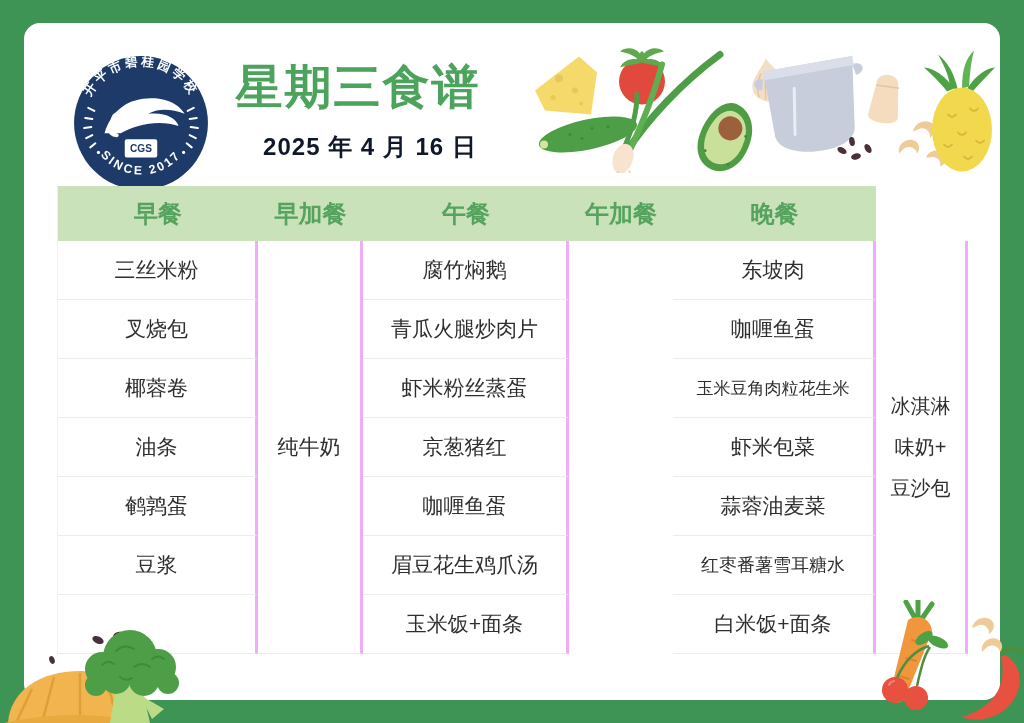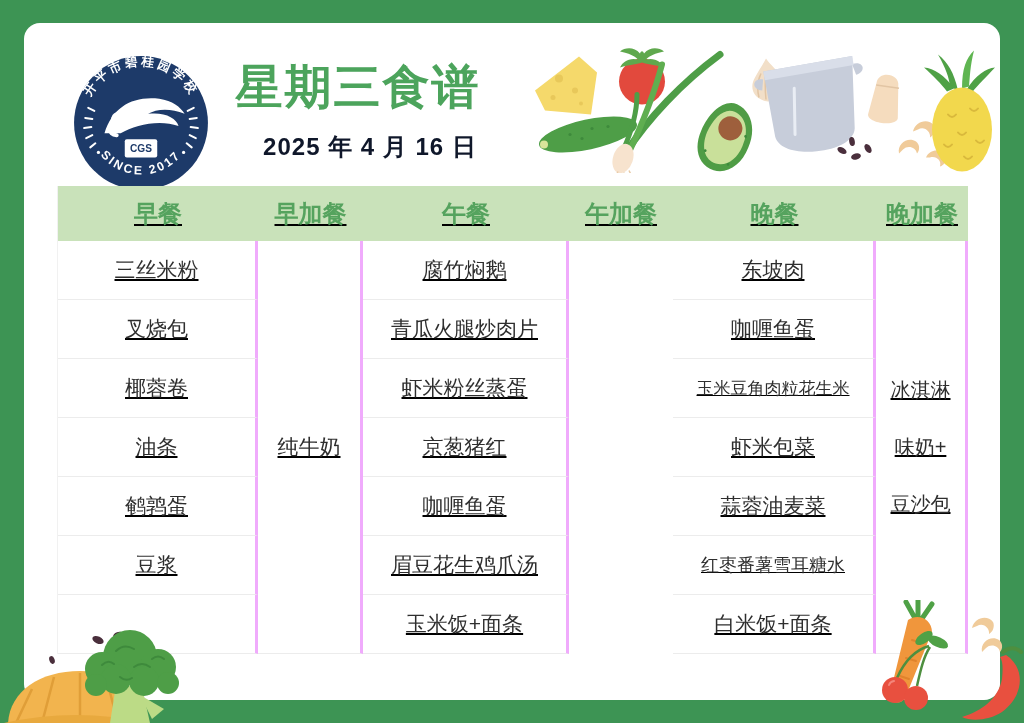--- a/index.html
+++ b/index.html
@@ -9,29 +9,29 @@
   .logo{position:absolute;left:70px;top:52px;width:142px;height:142px;}
   .title{position:absolute;left:228px;top:56px;width:260px;text-align:center;
          font-size:47px;font-weight:900;color:#4CA45C;letter-spacing:2px;}
   .date{position:absolute;left:240px;top:131px;width:260px;text-align:center;
         font-size:24px;font-weight:bold;color:#0f172a;letter-spacing:1px;}
   .header-icons{position:absolute;left:530px;top:45px;width:465px;height:128px;}
   .deco-bl{position:absolute;left:0px;top:615px;width:225px;height:108px;}
   .deco-br{position:absolute;left:860px;top:600px;width:164px;height:123px;}
   .menu-table{position:absolute;left:57px;top:186px;width:910px;height:468px;
       display:grid;grid-template-columns:200px 105px 206px 104px 203px 92px;
-      grid-template-rows:55px repeat(7,59px);border-left:1px solid #F1F1F1;text-decoration:underline;}
+      grid-template-rows:55px repeat(7,59px);border-left:1px solid #F1F1F1;}
   .th{background:#C9E2BA;color:#55A35E;font-size:24px;font-weight:bold;
       display:flex;align-items:center;justify-content:center;}
   .cell{display:flex;align-items:center;justify-content:center;
         font-size:21px;color:#2E2E2E;border-right:3px solid #f0abfc;
         border-bottom:1px solid #ECECEC;text-align:center;}
   .cell.small9{font-size:17px;}
   .cell.small8{font-size:18px;}
-  .cell.pre{white-space:pre-line;line-height:57px;font-size:20px;}
+  .cell.pre{white-space:pre-line;line-height:41px;font-size:20px;}
   .cell.merged{border-bottom:1px solid #ECECEC;}
 </style>
 </head>
 <body>
 
 <div class="stage">
   <div class="card"></div>
 
   <svg class="logo" viewBox="0 0 140 140">
     <circle cx="70" cy="70" r="66" fill="#1D3A69"></circle>
@@ -163,21 +163,20 @@
       </g>
     </g>
   </svg>
 
   <div class="menu-table">
     <div class="th" style="grid-column:1;grid-row:1">早餐</div>
     <div class="th" style="grid-column:3;grid-row:1">午餐</div>
     <div class="th" style="grid-column:2;grid-row:1">早加餐</div>
     <div class="th" style="grid-column:4;grid-row:1">午加餐</div>
     <div class="th" style="grid-column:5;grid-row:1">晚餐</div>
-    <div class="th" style="grid-column:6;grid-row:1">晚加餐</div>
 
     <div class="cell" style="grid-column:1;grid-row:2">三丝米粉</div>
     <div class="cell" style="grid-column:1;grid-row:3">叉烧包</div>
     <div class="cell" style="grid-column:1;grid-row:4">椰蓉卷</div>
     <div class="cell" style="grid-column:1;grid-row:5">油条</div>
     <div class="cell" style="grid-column:1;grid-row:6">鹌鹑蛋</div>
     <div class="cell" style="grid-column:1;grid-row:7">豆浆</div>
     <div class="cell" style="grid-column:1;grid-row:8"></div>
 
     <div class="cell merged" style="grid-column:2;grid-row:2 / span 7">纯牛奶</div>

